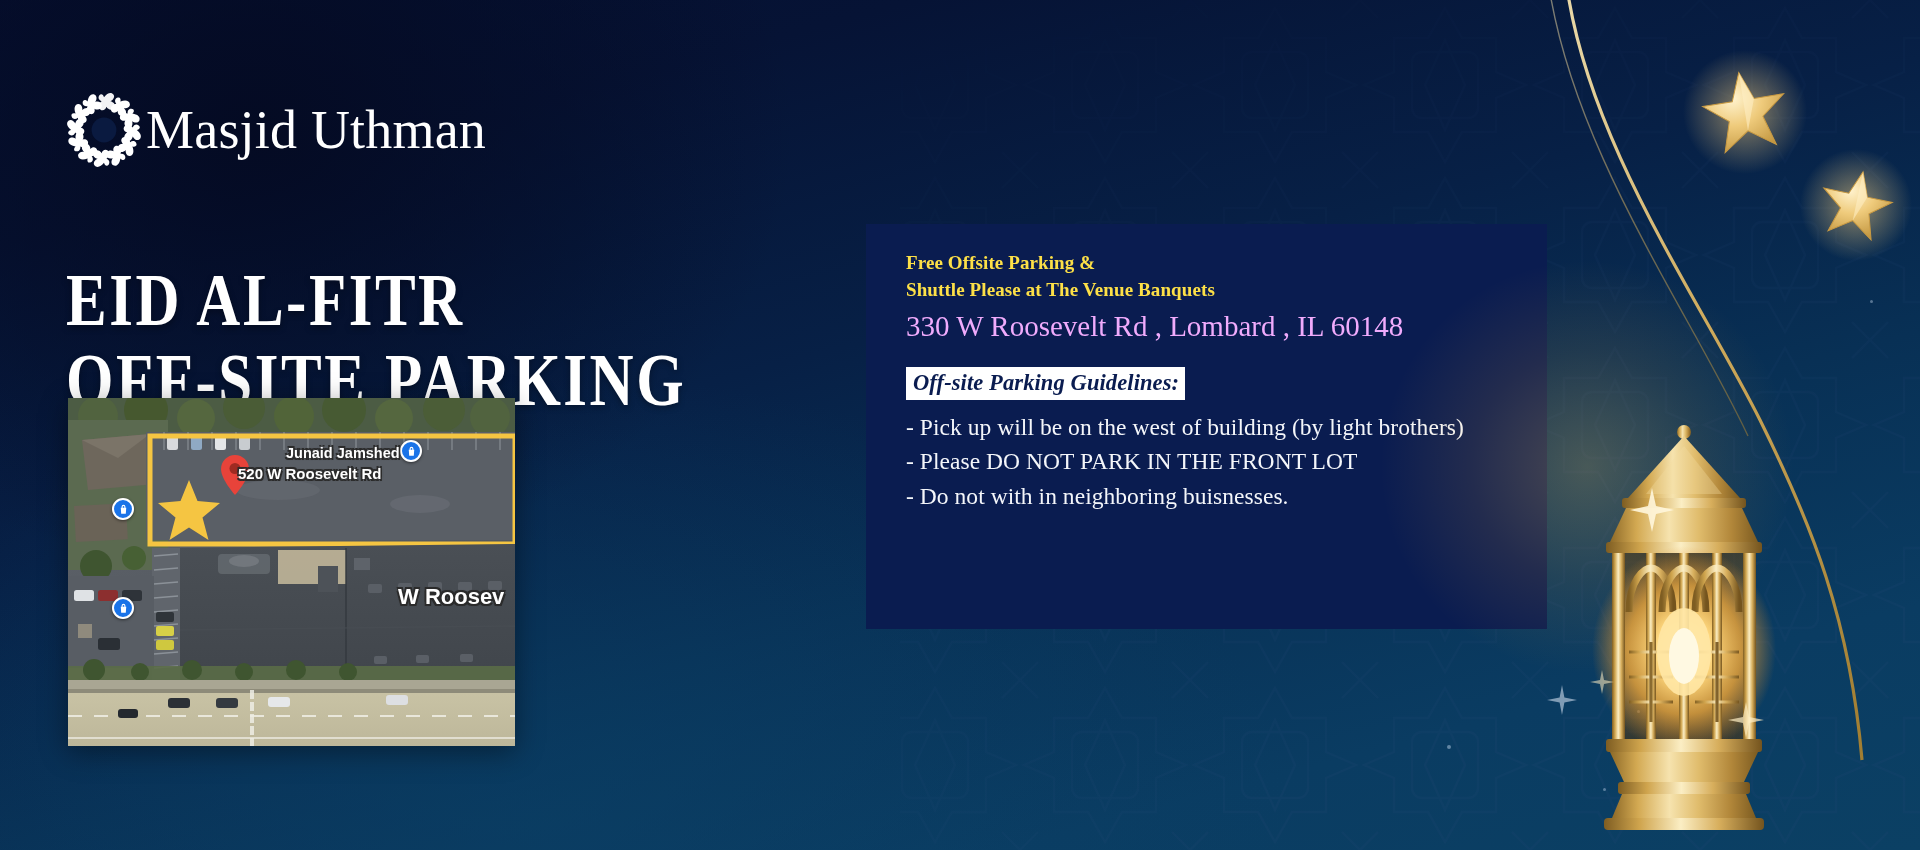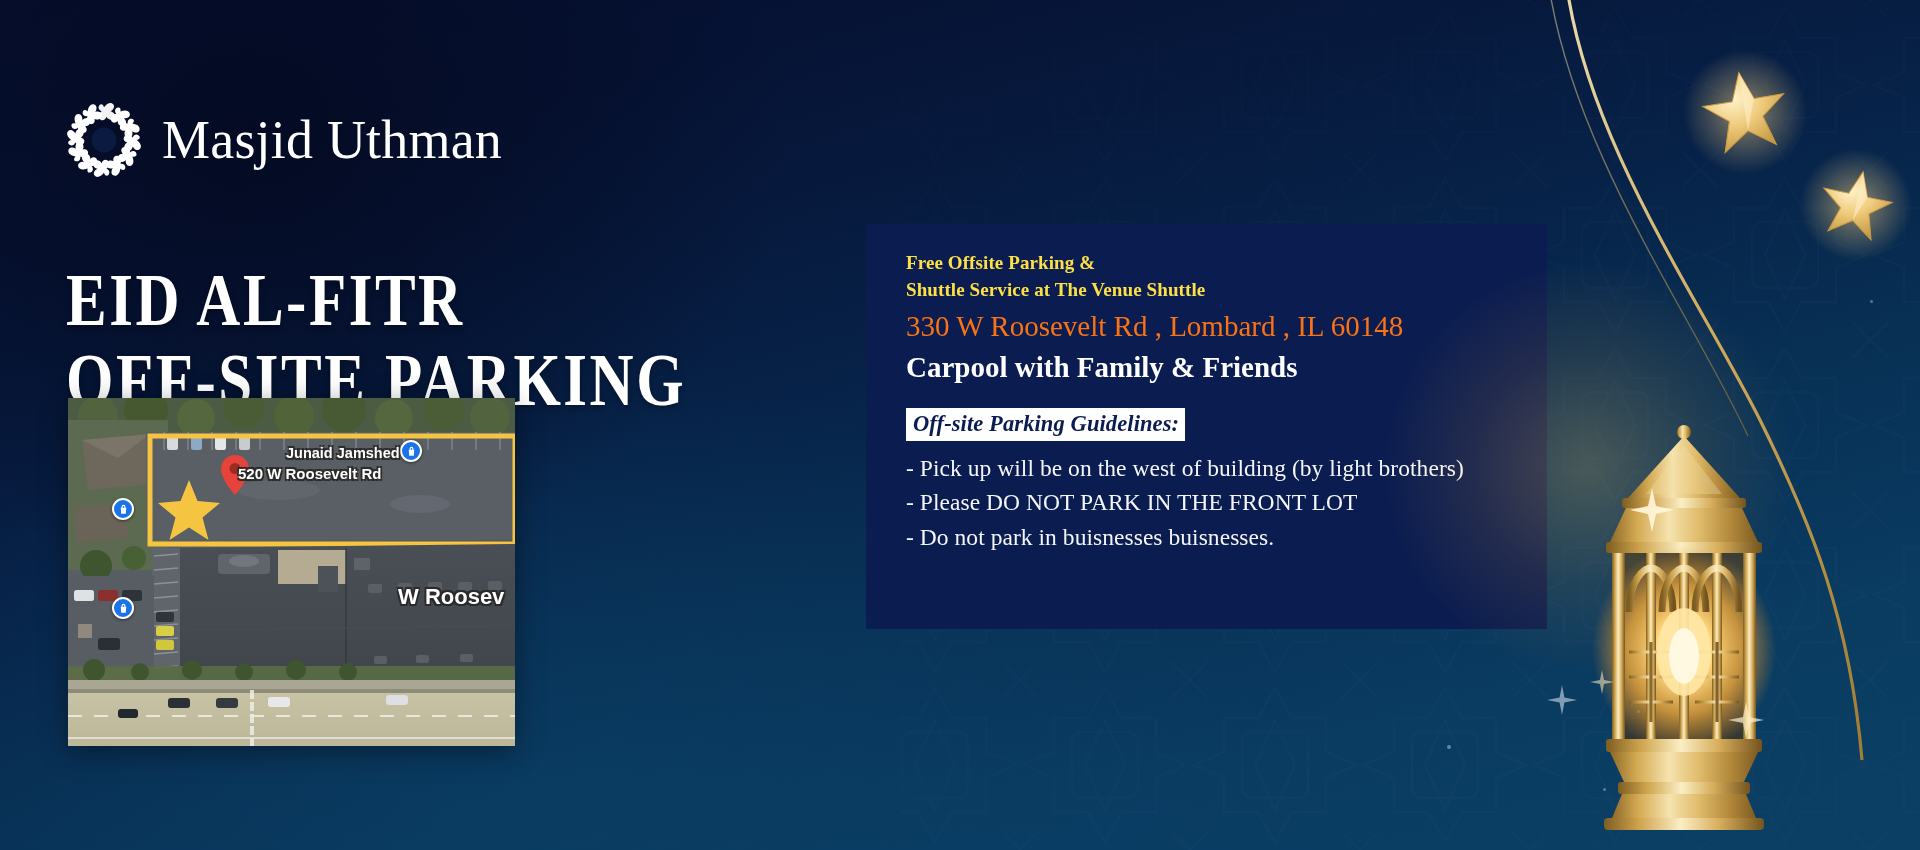--- a/index.html
+++ b/index.html
@@ -48,22 +48,22 @@
 
   
   .ornament-layer {
     position: absolute; inset: 0;
     pointer-events: none;
   }
   .ornament-layer svg { position: absolute; inset: 0; width: 100%; height: 100%; }
 
   
   .logo-row {
-    position: absolute; left: 64px; top: 100px;
-    display: flex; align-items: center; gap: 18px;
+    position: absolute; left: 64px; top: 90px;
+    display: flex; align-items: center; gap: 2px;
   }
   .logo-mark { width: 80px; height: 80px; flex: 0 0 80px; }
   .logo-text {
     color: #ffffff;
     font-family: "Liberation Serif", serif;
     font-size: 54px;
     font-weight: 400;
     letter-spacing: .2px;
     line-height: 1;
     white-space: nowrap;
@@ -137,21 +137,21 @@
   }
   .info-h1, .info-h2 {
     color: #fde047;
     font-family: "Liberation Serif", serif;
     font-weight: 700;
     font-size: 19px;
     line-height: 1.42;
     letter-spacing: .1px;
   }
   .info-addr {
-    color: #f97316;
+    color: #f0abfc;
     font-family: "Liberation Serif", serif;
     font-weight: 400;
     font-size: 29px;
     line-height: 1.42;
     margin-top: 2px;
   }
   .info-carpool {
     color: #ffffff;
     font-family: "Liberation Serif", serif;
     font-weight: 700;
@@ -569,32 +569,31 @@
       </svg>
     </span>
 
     <span class="map-label lbl-store">Junaid Jamshed</span>
     <span class="map-label lbl-addr">520 W Roosevelt Rd</span>
     <span class="map-label lbl-road">W Roosev</span>
   </div>
 
   <div class="info-panel">
     <div class="info-h1">Free Offsite Parking &amp;</div>
-    <div class="info-h2">Shuttle Service at The Venue Shuttle</div>
+    <div class="info-h2">Shuttle Please at The Venue Banquets</div>
     <div class="info-addr">330 W Roosevelt Rd , Lombard , IL 60148</div>
-    <div class="info-carpool">Carpool with Family &amp; Friends</div>
 
     <div class="guide-title-wrap">
       <span class="guide-title">Off-site Parking Guidelines:</span>
     </div>
 
     <div class="guide-list">
       <div class="guide-item">- Pick up will be on the west of building (by light brothers)</div>
       <div class="guide-item">- Please DO NOT PARK IN THE FRONT LOT</div>
-      <div class="guide-item">- Do not park in buisnesses buisnesses.</div>
+      <div class="guide-item">- Do not with in neighboring buisnesses.</div>
     </div>
   </div>
 
   <div class="lantern-halo"></div>
   <div class="lantern-wrap">
     <svg viewBox="0 0 300 430" aria-hidden="true">
       <defs>
         <linearGradient id="goldBody" x1="0" y1="0" x2="1" y2="0">
           <stop offset="0%" stop-color="#8E6A28"></stop>
           <stop offset="18%" stop-color="#D3A952"></stop>

